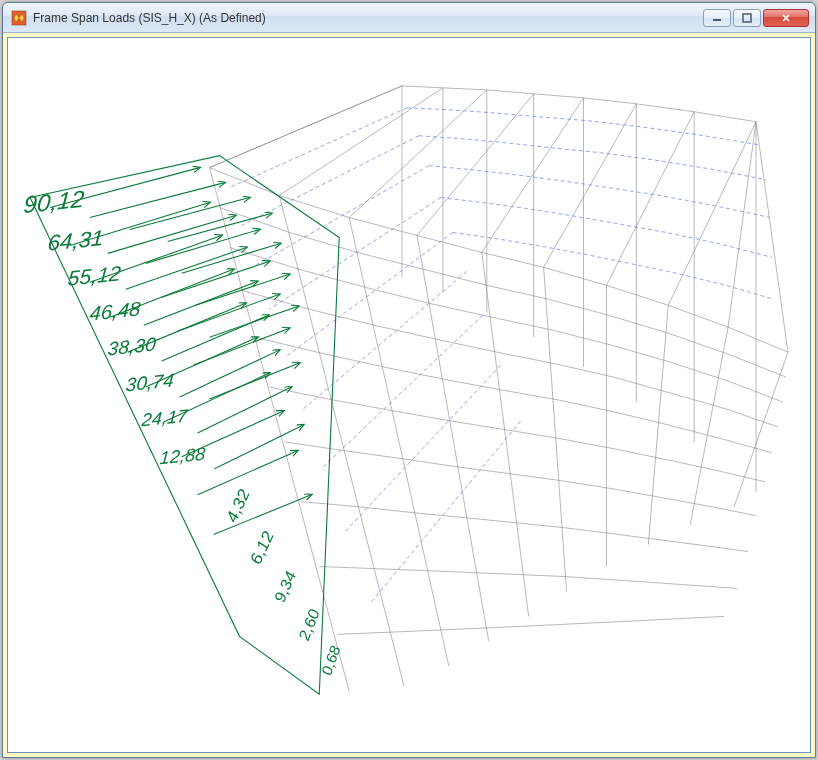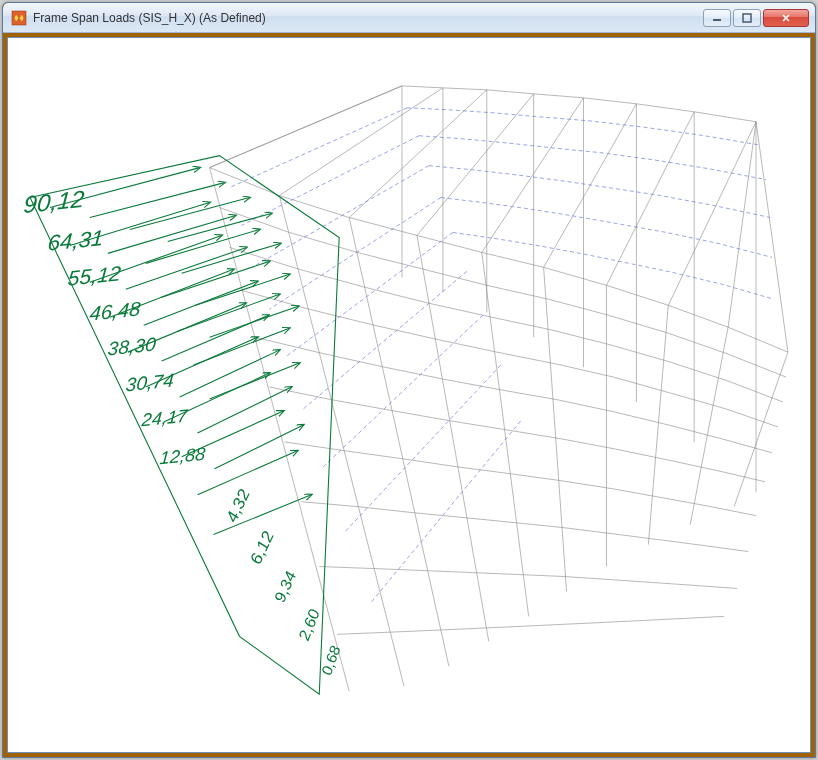--- a/index.html
+++ b/index.html
@@ -7,21 +7,21 @@
       font-family: "Segoe UI", Tahoma, sans-serif;
       background: #d4d4d4;
       width: 818px;
       height: 760px;
       overflow: hidden;
     }
     .window {
       width: 814px;
       height: 756px;
       margin: 2px;
-      background: #a16207;
+      background: #fef9c3;
       border: 1px solid #5a7aa0;
       border-radius: 6px 6px 0 0;
       box-shadow: 0 0 4px rgba(0,0,0,0.3);
       display: flex;
       flex-direction: column;
       overflow: hidden;
     }
     .titlebar {
       height: 30px;
       background: linear-gradient(to bottom, #f3f7fc 0%, #dde8f5 45%, #cfdef0 46%, #dce8f5 100%);

